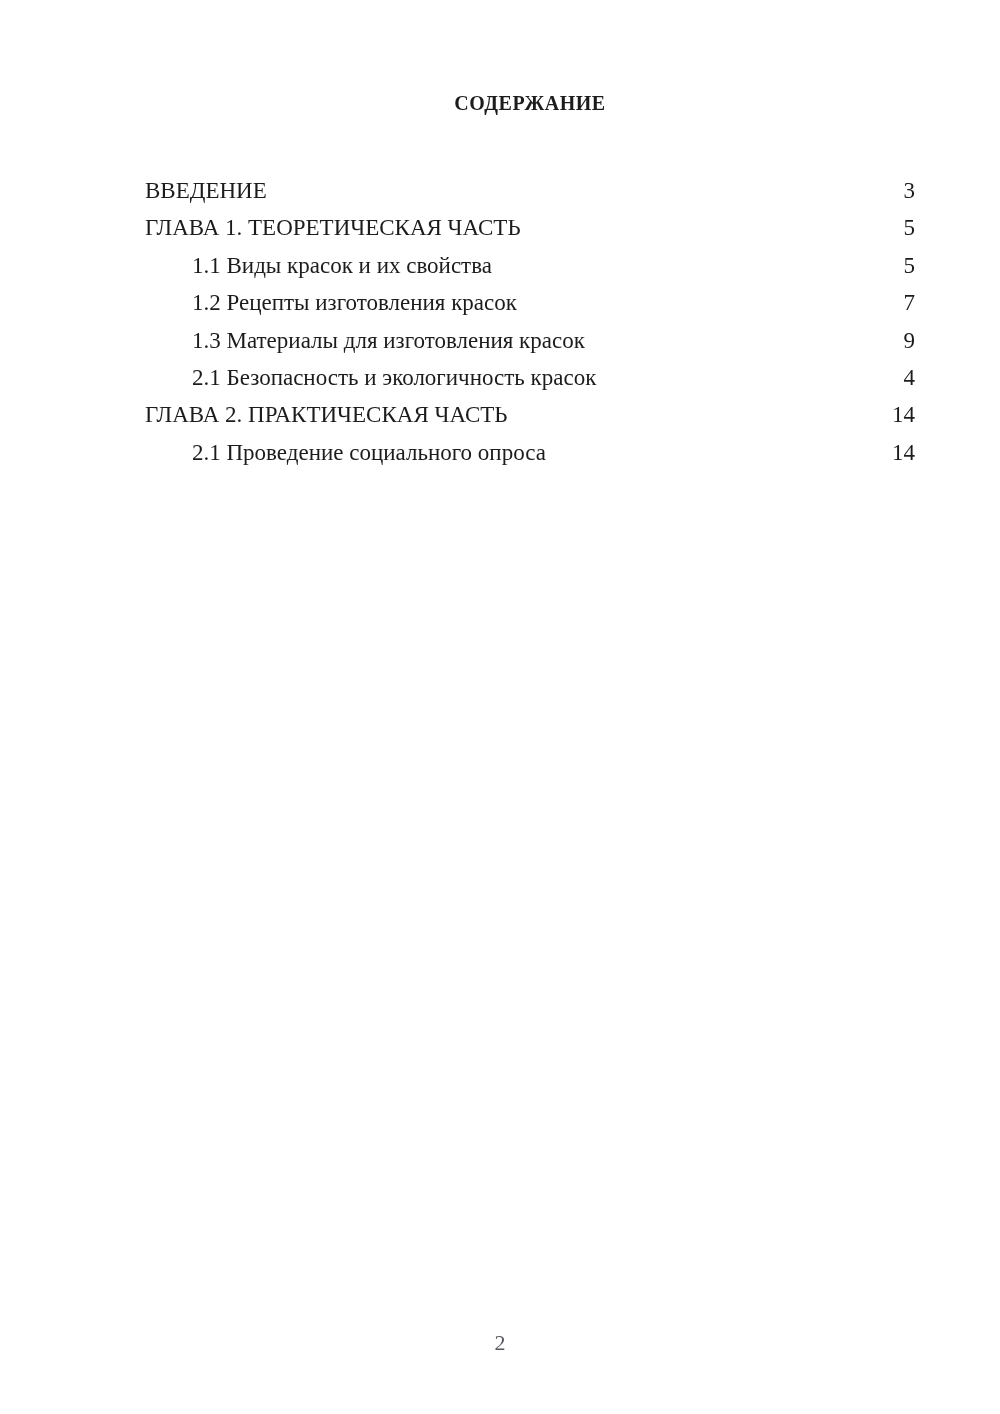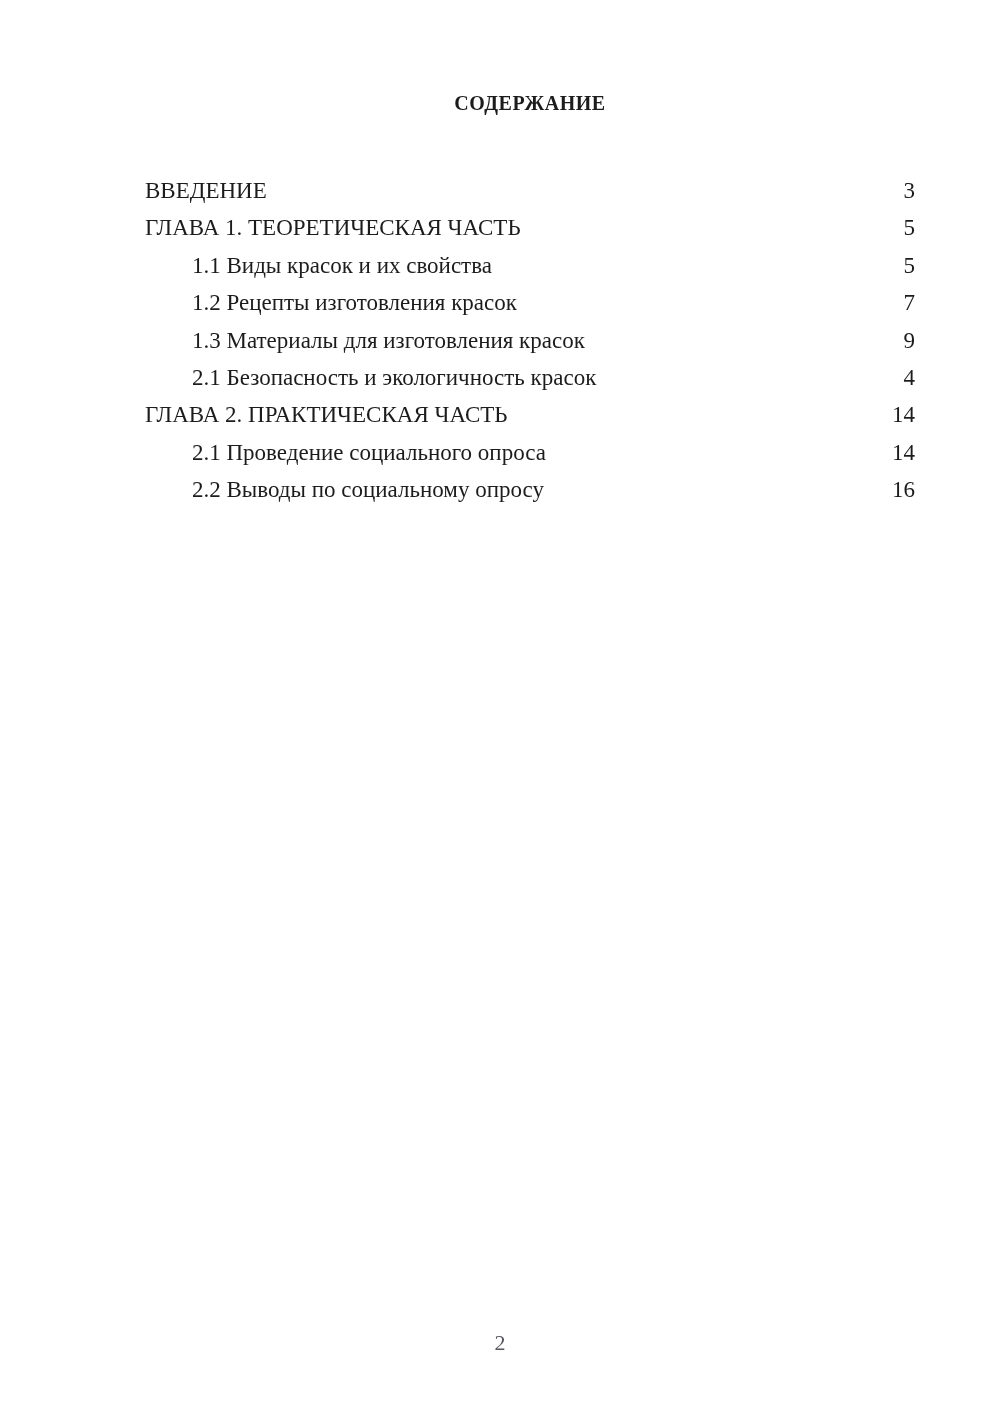--- a/index.html
+++ b/index.html
@@ -104,24 +104,20 @@
       <div class="toc-row">
         <span class="toc-label">ГЛАВА 2. ПРАКТИЧЕСКАЯ ЧАСТЬ</span>
         <span class="toc-page">14</span>
       </div>
 
       <div class="toc-row indent">
         <span class="toc-label">2.1 Проведение социального опроса</span>
         <span class="toc-page">14</span>
       </div>
 
-      <div class="toc-row indent">
-        <span class="toc-label">2.2 Выводы по социальному опросу</span>
-        <span class="toc-page">16</span>
-      </div>
 
 
     </div>
 
   </div>
 
   <div class="footer-page-number">2</div>
 </div>
 
 </body></html>

